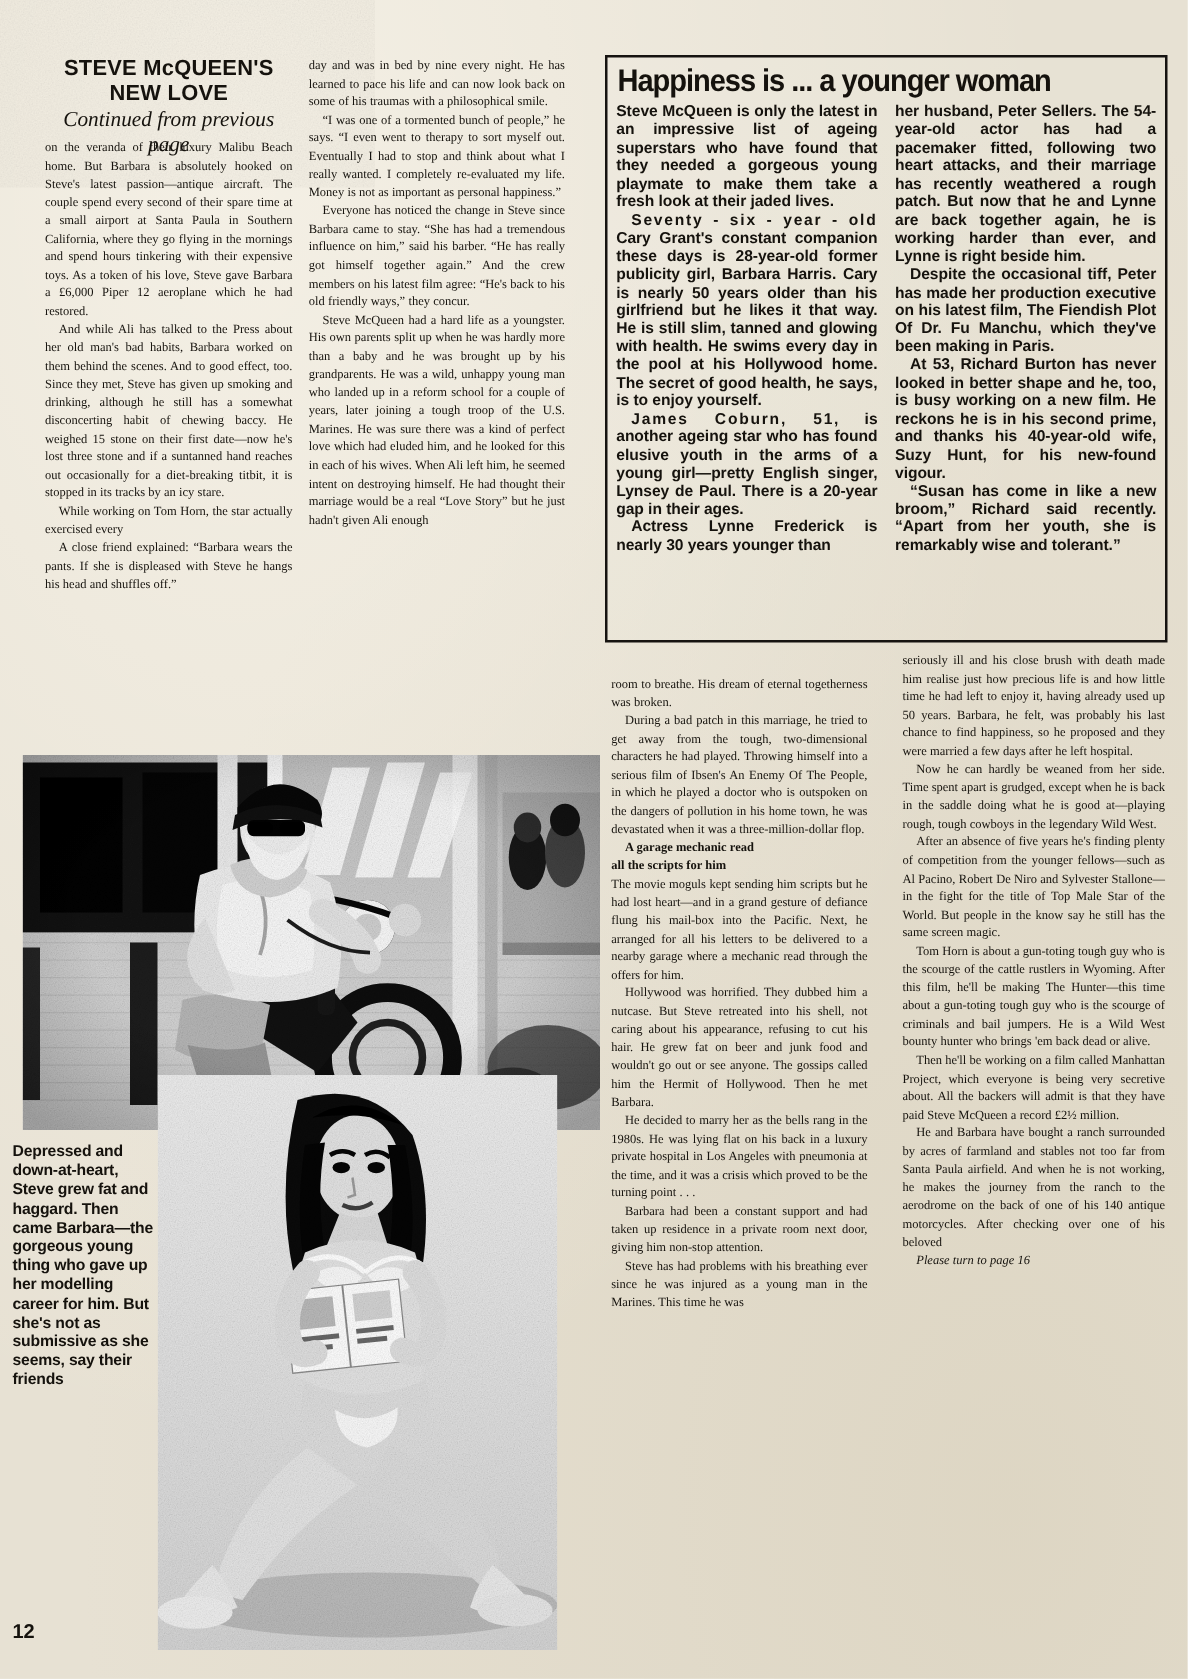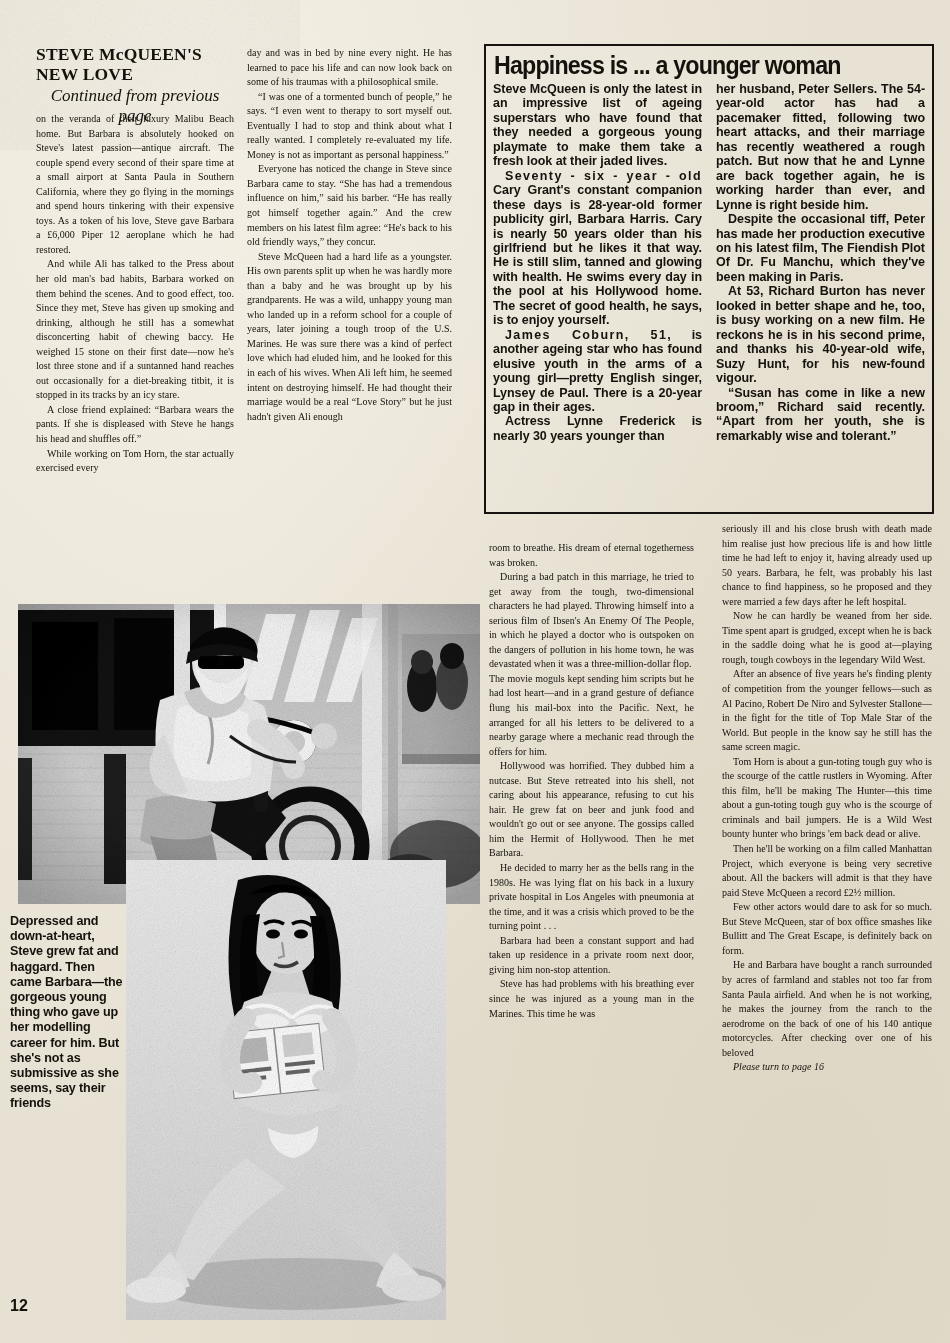--- a/index.html
+++ b/index.html
@@ -29,21 +29,22 @@
     text-align:justify;
     text-indent:11px;
     hyphens:none;
     word-spacing:.1px;
   }
   .body-col p.noind{text-indent:0;}
 
   
   .kicker{
     position:absolute;left:36px;top:44px;width:198px;
-    font-family:Liberation Serif, serif;
+    text-align:center;
+    font-family:Liberation Sans, sans-serif;
     font-weight:bold;
     font-size:17.5px;
     line-height:20px;
     letter-spacing:.2px;
   }
   .contd{
     position:absolute;left:34px;top:86px;width:202px;
     text-align:center;
     font-style:italic;
     font-size:17px;
@@ -136,22 +137,22 @@
 
   <div class="kicker">
     <div>STEVE McQUEEN'S</div>
     <div>NEW LOVE</div>
   </div>
   <div class="contd">Continued from previous page</div>
 
   <div class="col body-col" id="col1" style="left:36px;top:112px;width:198px;">
     <p class="noind">on the veranda of their luxury Malibu Beach home. But Barbara is absolutely hooked on Steve's latest passion—antique aircraft. The couple spend every second of their spare time at a small airport at Santa Paula in Southern California, where they go flying in the mornings and spend hours tinkering with their expensive toys. As a token of his love, Steve gave Barbara a £6,000 Piper 12 aeroplane which he had restored.</p>
     <p>And while Ali has talked to the Press about her old man's bad habits, Barbara worked on them behind the scenes. And to good effect, too. Since they met, Steve has given up smoking and drinking, although he still has a somewhat disconcerting habit of chewing baccy. He weighed 15 stone on their first date—now he's lost three stone and if a suntanned hand reaches out occasionally for a diet-breaking titbit, it is stopped in its tracks by an icy stare.</p>
+    <p>While working on Tom Horn, the star actually exercised every</p>
     <p>A close friend explained: “Barbara wears the pants. If she is displeased with Steve he hangs his head and shuffles off.”</p>
-    <p>While working on Tom Horn, the star actually exercised every</p>
   </div>
 
   <div class="col body-col" id="col2" style="left:247px;top:46px;width:205px;">
     <p class="noind">day and was in bed by nine every night. He has learned to pace his life and can now look back on some of his traumas with a philosophical smile.</p>
     <p>“I was one of a tormented bunch of people,” he says. “I even went to therapy to sort myself out. Eventually I had to stop and think about what I really wanted. I completely re-evaluated my life. Money is not as important as personal happiness.”</p>
     <p>Everyone has noticed the change in Steve since Barbara came to stay. “She has had a tremendous influence on him,” said his barber. “He has really got himself together again.” And the crew members on his latest film agree: “He's back to his old friendly ways,” they concur.</p>
     <p>Steve McQueen had a hard life as a youngster. His own parents split up when he was hardly more than a baby and he was brought up by his grandparents. He was a wild, unhappy young man who landed up in a reform school for a couple of years, later joining a tough troop of the U.S. Marines. He was sure there was a kind of perfect love which had eluded him, and he looked for this in each of his wives. When Ali left him, he seemed intent on destroying himself. He had thought their marriage would be a real “Love Story” but he just hadn't given Ali enough</p>
   </div>
 
   <div class="newsbox">
@@ -168,34 +169,37 @@
         <p>Despite the occasional tiff, Peter has made her production executive on his latest film, The Fiendish Plot Of Dr. Fu Manchu, which they've been making in Paris.</p>
         <p>At 53, Richard Burton has never looked in better shape and he, too, is busy working on a new film. He reckons he is in his second prime, and thanks his 40-year-old wife, Suzy Hunt, for his new-found vigour.</p>
         <p>“Susan has come in like a new broom,” Richard said recently. “Apart from her youth, she is remarkably wise and tolerant.”</p>
       </div>
     </div>
   </div>
 
   <div class="col body-col" id="col3" style="left:489px;top:541px;width:205px;">
     <p class="noind">room to breathe. His dream of eternal togetherness was broken.</p>
     <p>During a bad patch in this marriage, he tried to get away from the tough, two-dimensional characters he had played. Throwing himself into a serious film of Ibsen's An Enemy Of The People, in which he played a doctor who is outspoken on the dangers of pollution in his home town, he was devastated when it was a three-million-dollar flop.</p>
+    <p class="subhead">
+      <span>A garage mechanic read</span><br>
+      <span>all the scripts for him</span>
+    </p>
     <p class="noind">The movie moguls kept sending him scripts but he had lost heart—and in a grand gesture of defiance flung his mail-box into the Pacific. Next, he arranged for all his letters to be delivered to a nearby garage where a mechanic read through the offers for him.</p>
     <p>Hollywood was horrified. They dubbed him a nutcase. But Steve retreated into his shell, not caring about his appearance, refusing to cut his hair. He grew fat on beer and junk food and wouldn't go out or see anyone. The gossips called him the Hermit of Hollywood. Then he met Barbara.</p>
     <p>He decided to marry her as the bells rang in the 1980s. He was lying flat on his back in a luxury private hospital in Los Angeles with pneumonia at the time, and it was a crisis which proved to be the turning point . . .</p>
     <p>Barbara had been a constant support and had taken up residence in a private room next door, giving him non-stop attention.</p>
     <p>Steve has had problems with his breathing ever since he was injured as a young man in the Marines. This time he was</p>
   </div>
 
   <div class="col body-col" id="col4" style="left:722px;top:522px;width:210px;">
     <p class="noind">seriously ill and his close brush with death made him realise just how precious life is and how little time he had left to enjoy it, having already used up 50 years. Barbara, he felt, was probably his last chance to find happiness, so he proposed and they were married a few days after he left hospital.</p>
     <p>Now he can hardly be weaned from her side. Time spent apart is grudged, except when he is back in the saddle doing what he is good at—playing rough, tough cowboys in the legendary Wild West.</p>
     <p>After an absence of five years he's finding plenty of competition from the younger fellows—such as Al Pacino, Robert De Niro and Sylvester Stallone—in the fight for the title of Top Male Star of the World. But people in the know say he still has the same screen magic.</p>
     <p>Tom Horn is about a gun-toting tough guy who is the scourge of the cattle rustlers in Wyoming. After this film, he'll be making The Hunter—this time about a gun-toting tough guy who is the scourge of criminals and bail jumpers. He is a Wild West bounty hunter who brings 'em back dead or alive.</p>
     <p>Then he'll be working on a film called Manhattan Project, which everyone is being very secretive about. All the backers will admit is that they have paid Steve McQueen a record £2½ million.</p>
-    <p>Few other actors would dare to ask for so much. But Steve McQueen, star of box office smashes like Bullitt and The Great Escape, is definitely back on form.</p>
     <p>He and Barbara have bought a ranch surrounded by acres of farmland and stables not too far from Santa Paula airfield. And when he is not working, he makes the journey from the ranch to the aerodrome on the back of one of his 140 antique motorcycles. After checking over one of his beloved</p>
     <p class="turnto">Please turn to page 16</p>
   </div>
 
   <div class="photo" id="photo-motorcycle">
     <svg viewBox="0 0 462 300" xmlns="http://www.w3.org/2000/svg" preserveAspectRatio="none">
       <defs>
         <filter id="ph1">
             <feTurbulence type="fractalNoise" baseFrequency="1.1" numOctaves="2"></feTurbulence>
           <feColorMatrix type="saturate" values="0"></feColorMatrix>

